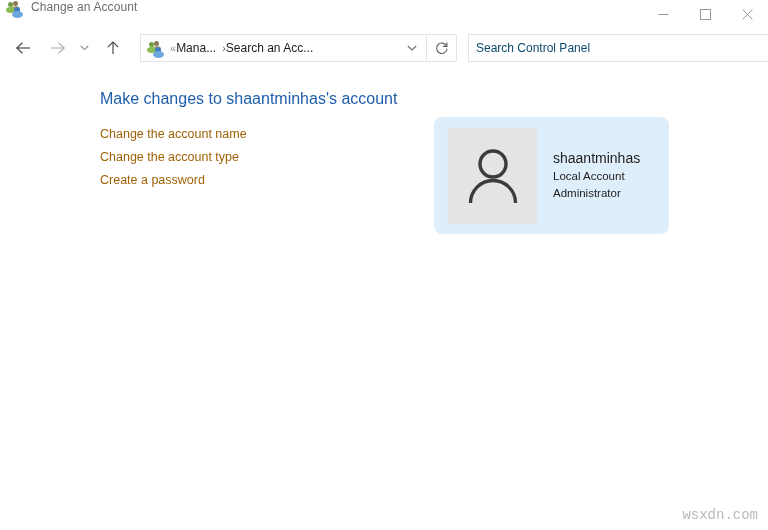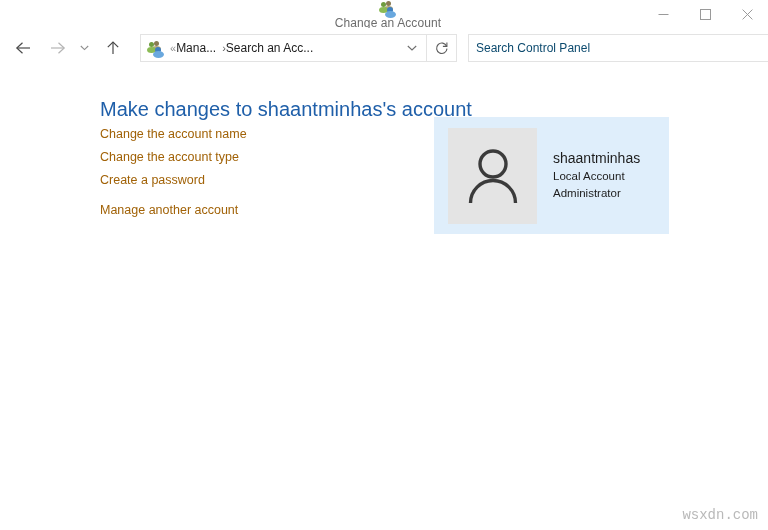--- a/index.html
+++ b/index.html
@@ -17,22 +17,20 @@
   }
 
   
   .titlebar {
     position: absolute;
     left: 0; top: 0;
     width: 768px;
     height: 28px;
     background: #ffffff;
     display: flex;
-    align-items: center;
-    flex-direction: column;
   }
   .title-icon {
     margin-left: 7px;
     width: 16px;
     height: 16px;
     position: relative;
     flex: 0 0 auto;
   }
   .title-text {
     margin-left: 8px;
@@ -159,24 +157,23 @@
     position: absolute;
     left: 0; top: 68px;
     width: 768px;
     height: 462px;
     background: #ffffff;
   }
   .page-title {
     position: absolute;
     left: 100px;
     top: 22px;
-    font-size: 20px;
+    font-size: 16px;
     color: #1f5fa9;
     white-space: nowrap;
-    margin-top: 8px;
   }
   .link-list {
     position: absolute;
     left: 100px;
     top: 55px;
   }
   .link-item {
     font-size: 12.5px;
     color: #a16207;
     line-height: 23px;
@@ -188,20 +185,21 @@
   
   .account-card {
     position: absolute;
     left: 434px;
     top: 49px;
     width: 235px;
     height: 117px;
     background: #dfeefb;
     display: flex;
     align-items: center;
+    border-radius: 8px;
   }
   .avatar-tile {
     margin-left: 14px;
     width: 89px;
     height: 96px;
     background: #e4e4e4;
     display: flex;
     align-items: center;
     justify-content: center;
     flex: 0 0 auto;
@@ -346,21 +344,20 @@
 </div>
 
 <div class="content">
 
   <div class="page-title">Make changes to shaantminhas's account</div>
 
   <div class="link-list">
     <div class="link-item">Change the account name</div>
     <div class="link-item">Change the account type</div>
     <div class="link-item">Create a password</div>
-    <div class="link-item spaced">Manage another account</div>
   </div>
 
   <div class="account-card">
     <div class="avatar-tile">
       <svg width="58" height="60" viewBox="0 0 58 60" aria-hidden="true">
         <circle cx="29" cy="18" r="13" fill="none" stroke="#3b3b3b" stroke-width="3.4"></circle>
         <path d="M6.5 57 A22.5 22.5 0 0 1 51.5 57" fill="none" stroke="#3b3b3b" stroke-width="3.4"></path>
       </svg>
     </div>
     <div class="account-info">

